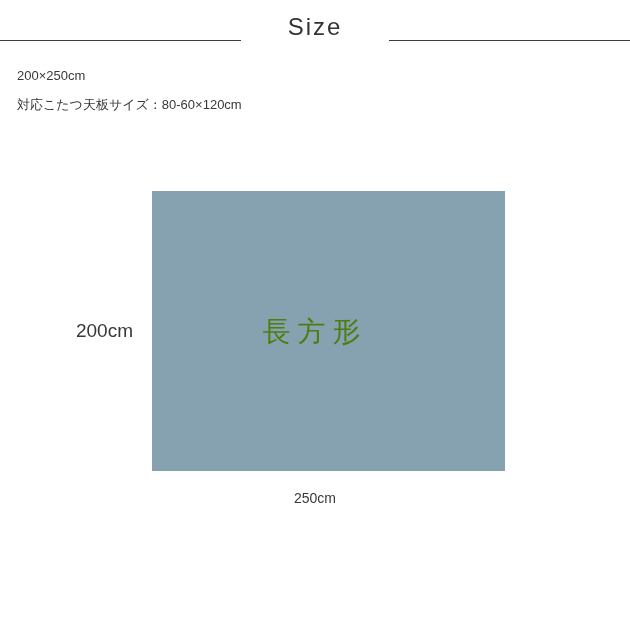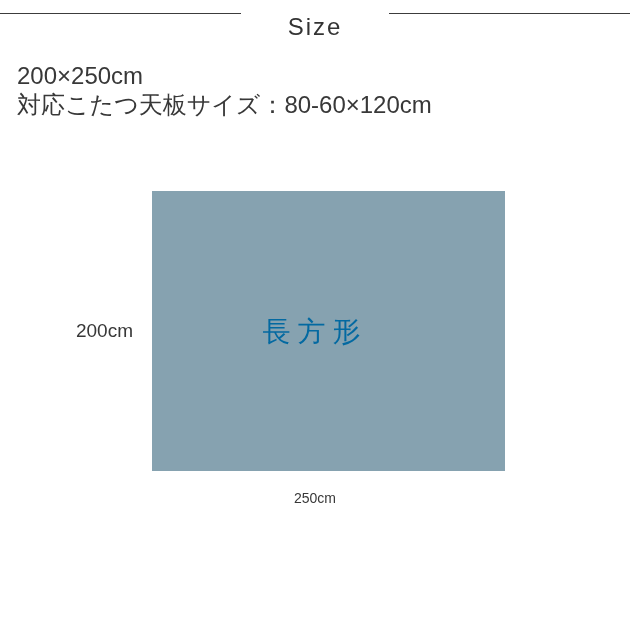--- a/index.html
+++ b/index.html
@@ -12,41 +12,41 @@
     overflow: hidden;
     font-family: "Liberation Sans", "DejaVu Sans", sans-serif;
     color: #383838;
   }
   .size-header {
     position: absolute;
     top: 13px;
     left: 0;
     right: 0;
     display: flex;
-    align-items: flex-start;
+    align-items: flex-end;
     gap: 18px;
   }
   .rule {
     flex: 1 1 auto;
     height: 1px;
     background: #3c3c3c;
   }
   .size-title {
     flex: 0 0 auto;
     padding: 0 29px;
     font-size: 24px;
     line-height: 28px;
     letter-spacing: 2px;
     color: #333333;
   }
   .specs {
     position: absolute;
     left: 17px;
     top: 61px;
-    font-size: 24px;
+    font-size: 13px;
     line-height: 29px;
     color: #383838;
   }
   .rect {
     position: absolute;
     left: 152px;
     top: 191px;
     width: 353px;
     height: 280px;
     background: #86a2b0;
@@ -92,19 +92,19 @@
     <span class="rule"></span>
   </div>
 
   <div class="specs">
     <div class="spec-line">200×250cm</div>
     <div class="spec-line">対応こたつ天板サイズ：80-60×120cm</div>
   </div>
 
   <div class="rect" style="background-color: rgb(134, 162, 176);"></div>
 
-  <div class="shape-label" style="color: #0369a1;">長方形</div>
+  <div class="shape-label" style="color: #4d7c0f;">長方形</div>
 
   <div class="height-label">200cm</div>
 
   <div class="width-label">250cm</div>
 
 </div>
 
 </body></html>

